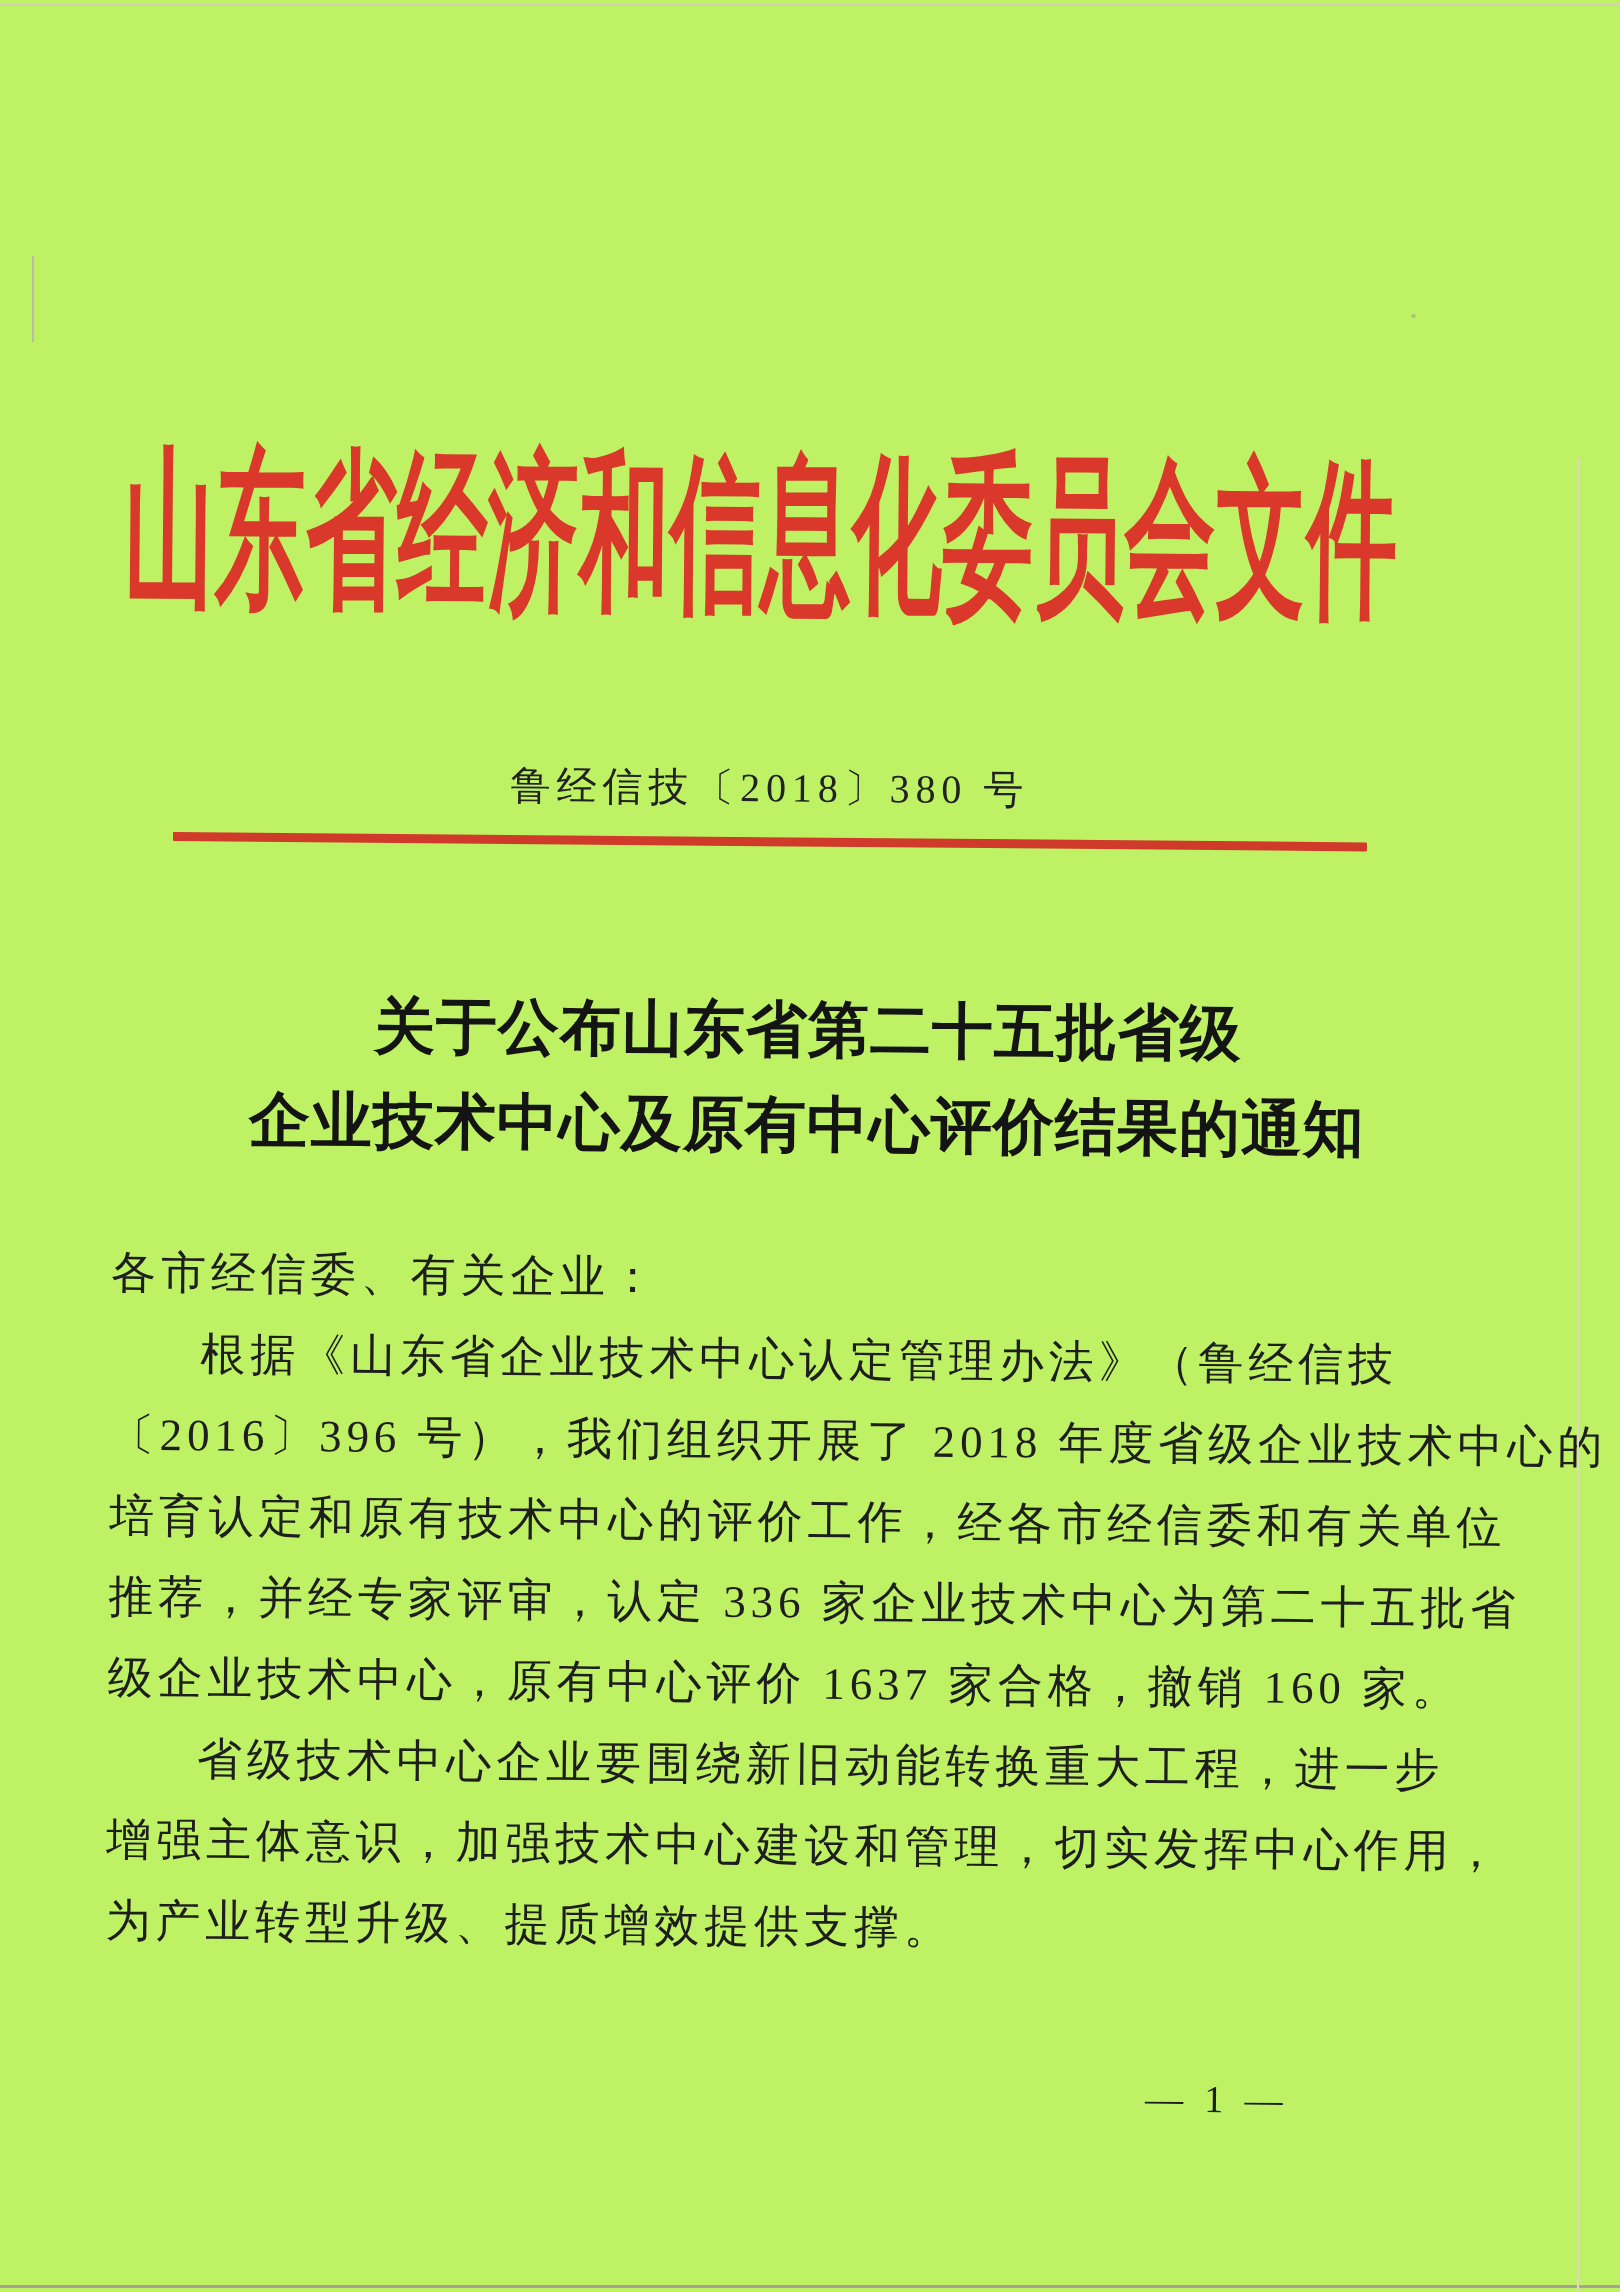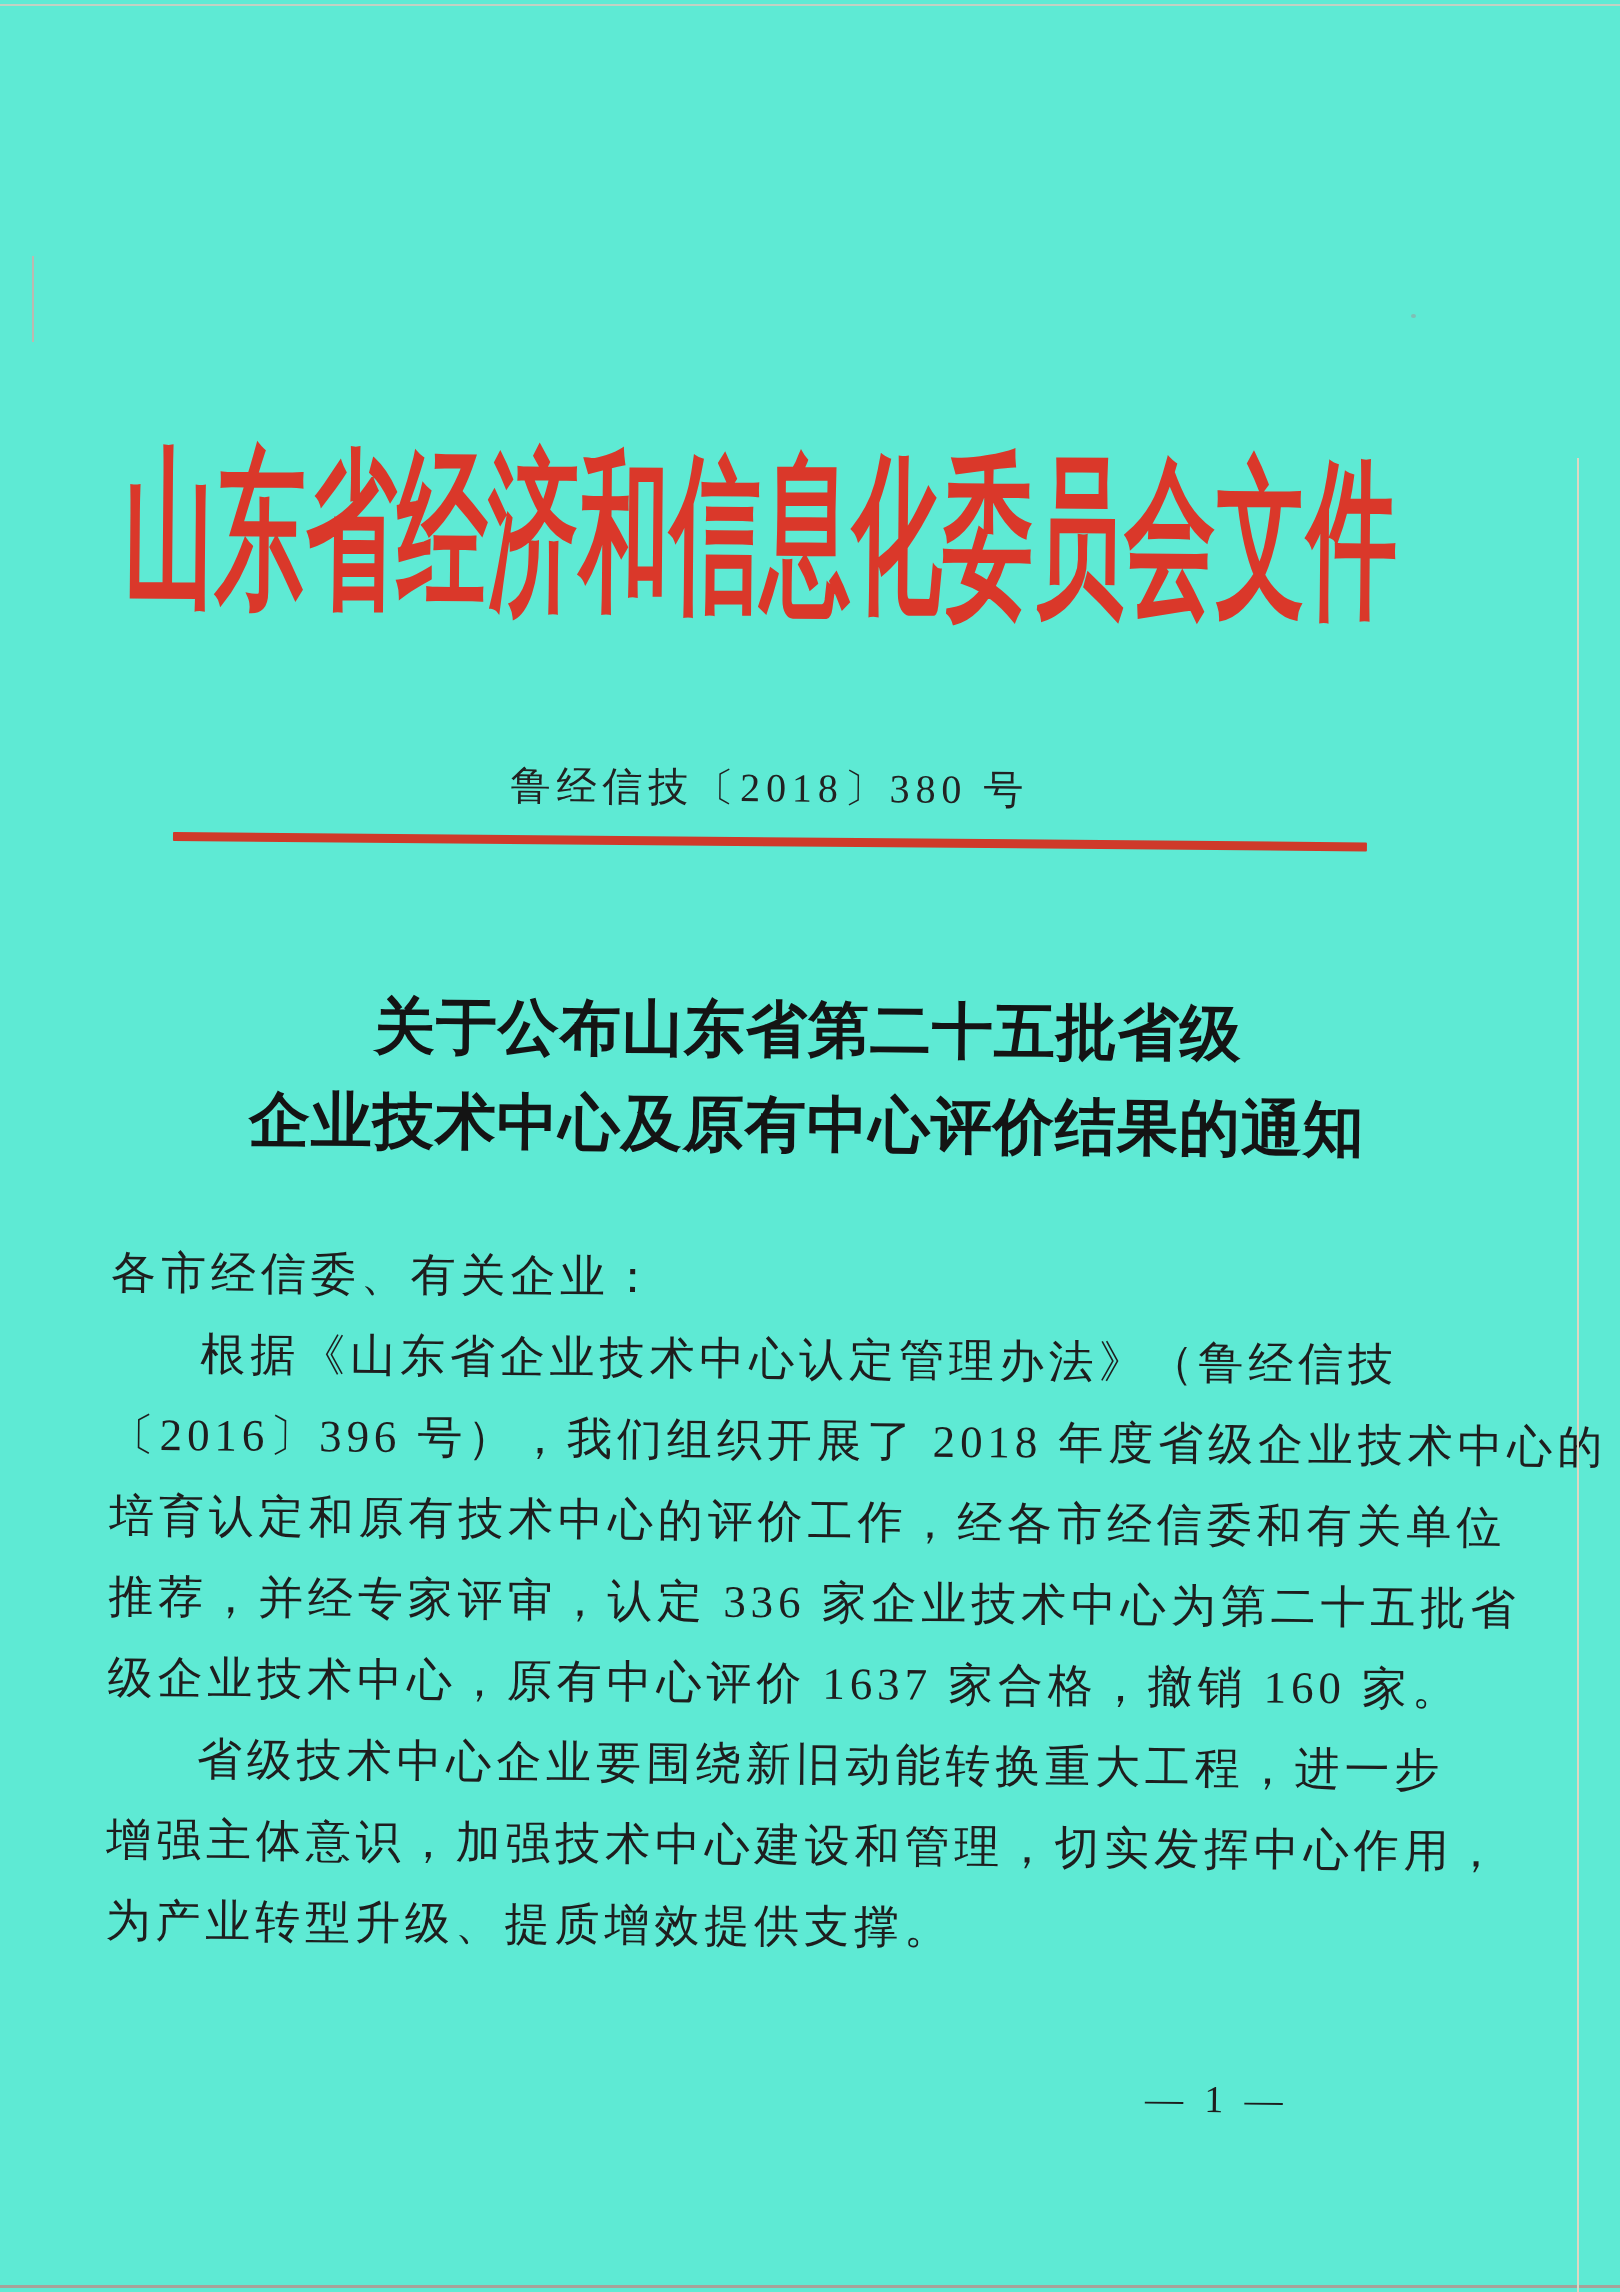--- a/index.html
+++ b/index.html
@@ -4,21 +4,21 @@
 <style>
   html, body {
     margin: 0;
     padding: 0;
     background: #ffffff;
   }
   .page {
     position: relative;
     width: 1621px;
     height: 2293px;
-    background: #5eead4;
+    background: #bef264;
     overflow: hidden;
     font-family: "Liberation Serif", "DejaVu Serif", serif;
     color: #1d1d1d;
   }
   
   .scan-content {
     position: absolute;
     inset: 0;
     transform: rotate(0.5deg);
     transform-origin: 173px 834px;

